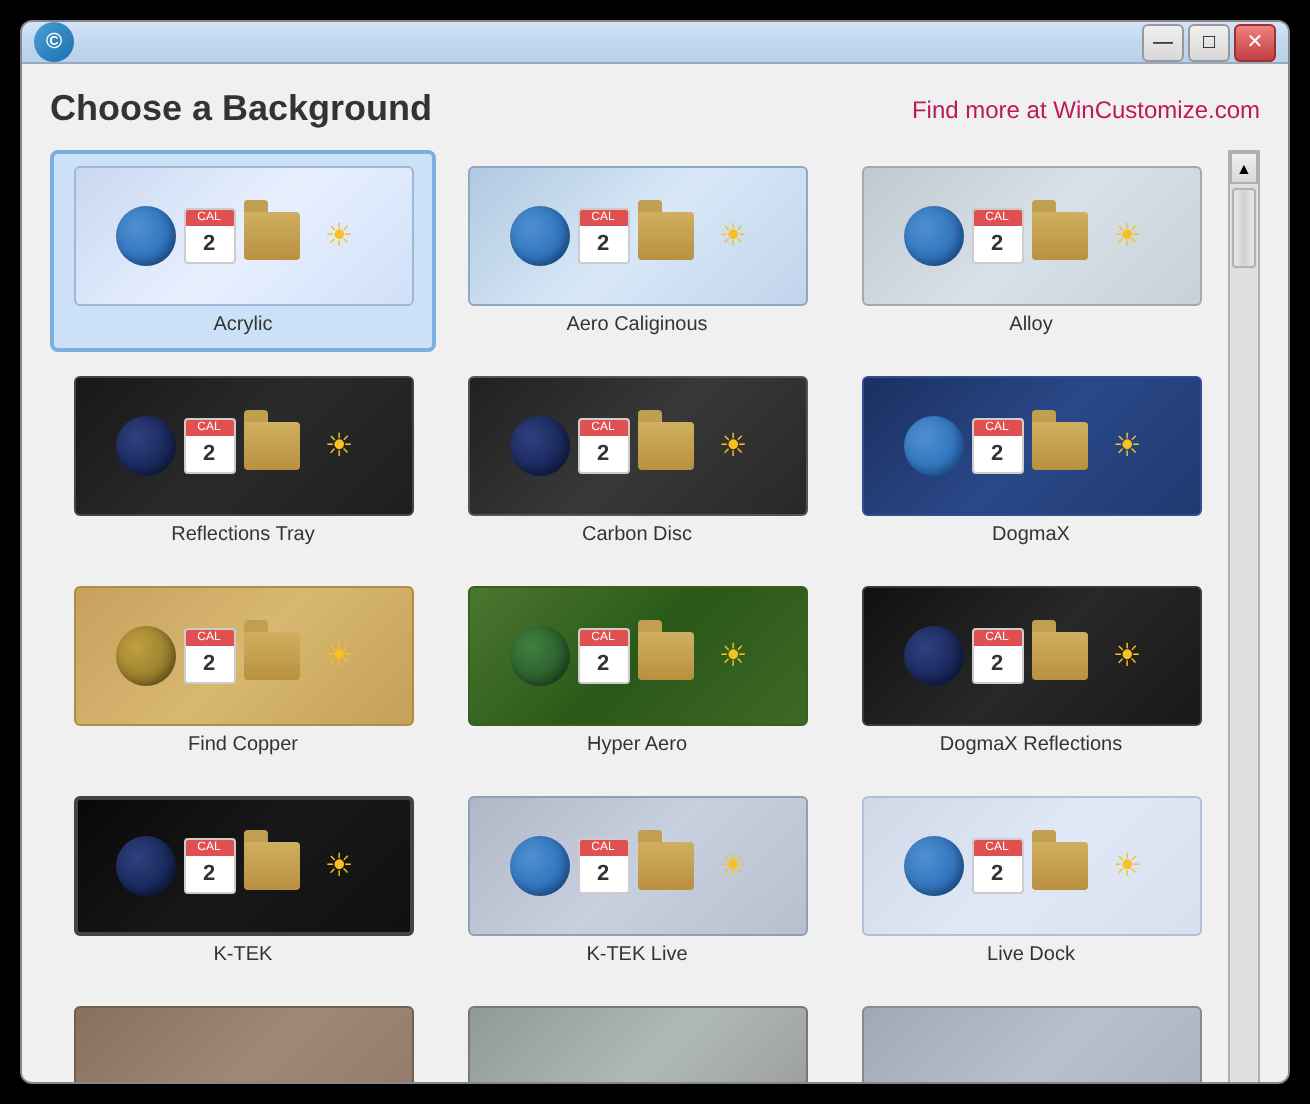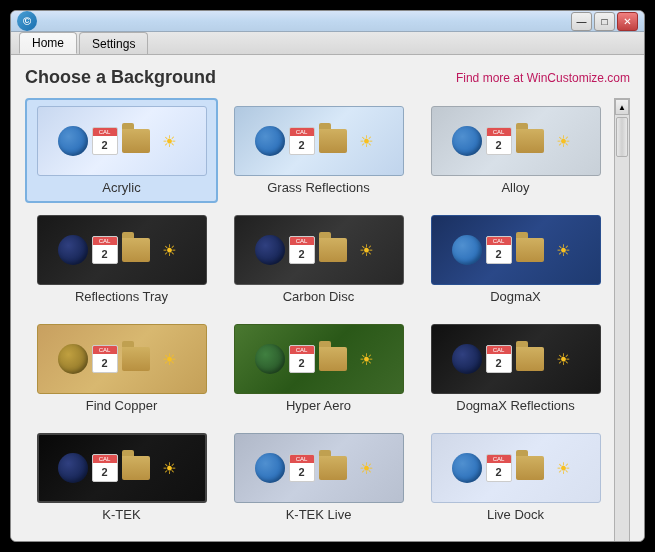--- a/index.html
+++ b/index.html
@@ -240,21 +240,21 @@
       content: '';
       position: absolute;
       top: -6px;
       left: 0;
       width: 12px;
       height: 6px;
       background: #c0a050;
       border-radius: 2px 2px 0 0;
     }
     .item-label {
-      font-size: 13px;
+      font-size: 10px;
       color: #333;
       text-align: right;
     }
     .scrollbar {
       width: 16px;
       display: flex;
       flex-direction: column;
       border: 1px solid #b0b0b0;
       background: #e8e8e8;
       margin-left: 2px;
@@ -294,24 +294,20 @@
     <div class="title-bar-left">
       <div class="title-bar-icon">©</div>
     </div>
     <div class="title-bar-controls">
       <div class="title-btn">—</div>
       <div class="title-btn">□</div>
       <div class="title-btn close">✕</div>
     </div>
   </div>
 
-  <div class="tab-bar">
-    <div class="tab active">Home</div>
-    <div class="tab">Settings</div>
-  </div>
 
   <div class="content">
     <div class="content-header">
       <h2 class="page-title">Choose a Background</h2>
       <a class="external-link" href="#">Find more at WinCustomize.com</a>
     </div>
 
     <div class="grid-container">
       <div class="grid" id="backgrounds-grid">
 
@@ -334,21 +330,21 @@
               <div class="preview-icons">
                 <div class="mini-sphere"></div>
                 <div class="mini-calendar">
                   <div class="mini-calendar-top">CAL</div>
                   <div class="mini-calendar-num">2</div>
                 </div>
                 <div class="mini-folder"></div>
                 <div class="mini-weather" style="color: rgb(248, 192, 32); font-size: 16px;">☀</div>
               </div>
             </div>
-            <div class="item-label">Grass Reflections</div>
+            <div class="item-label">Aero Caliginous</div>
           </div>
           <div class="grid-item">
             <div class="grid-item-preview preview-alloy">
               <div class="preview-icons">
                 <div class="mini-sphere"></div>
                 <div class="mini-calendar">
                   <div class="mini-calendar-top">CAL</div>
                   <div class="mini-calendar-num">2</div>
                 </div>
                 <div class="mini-folder"></div>

